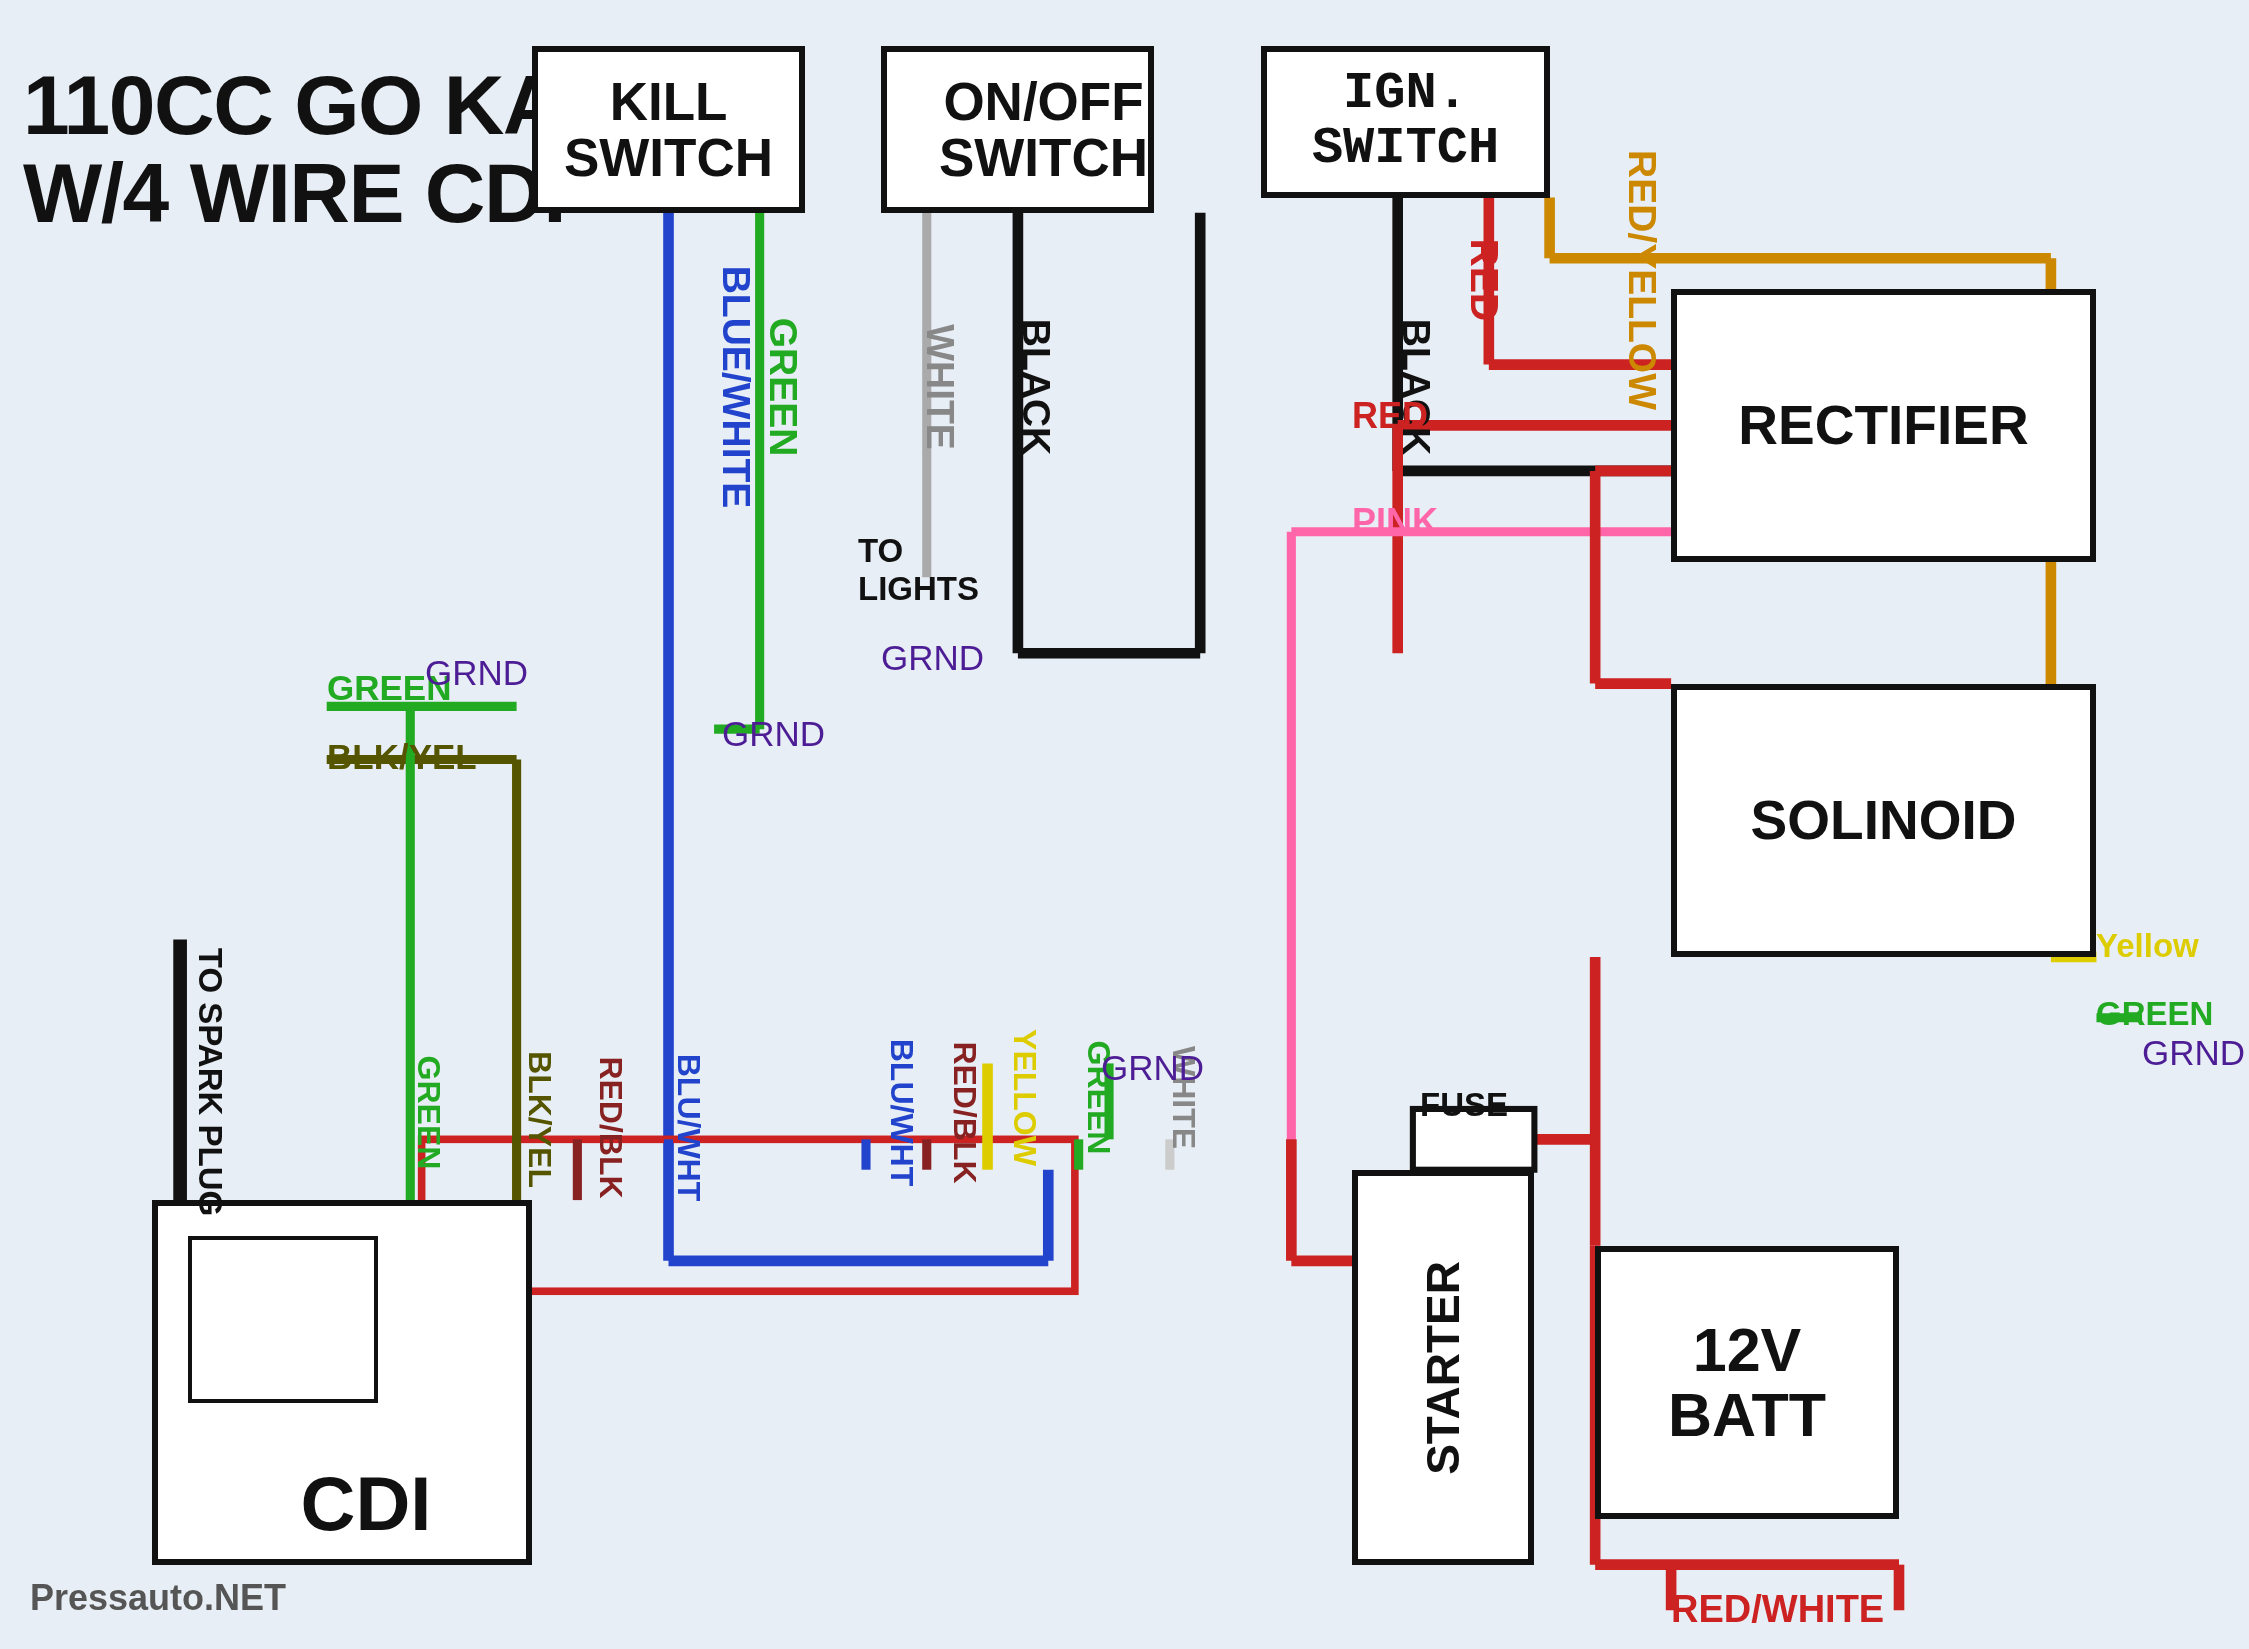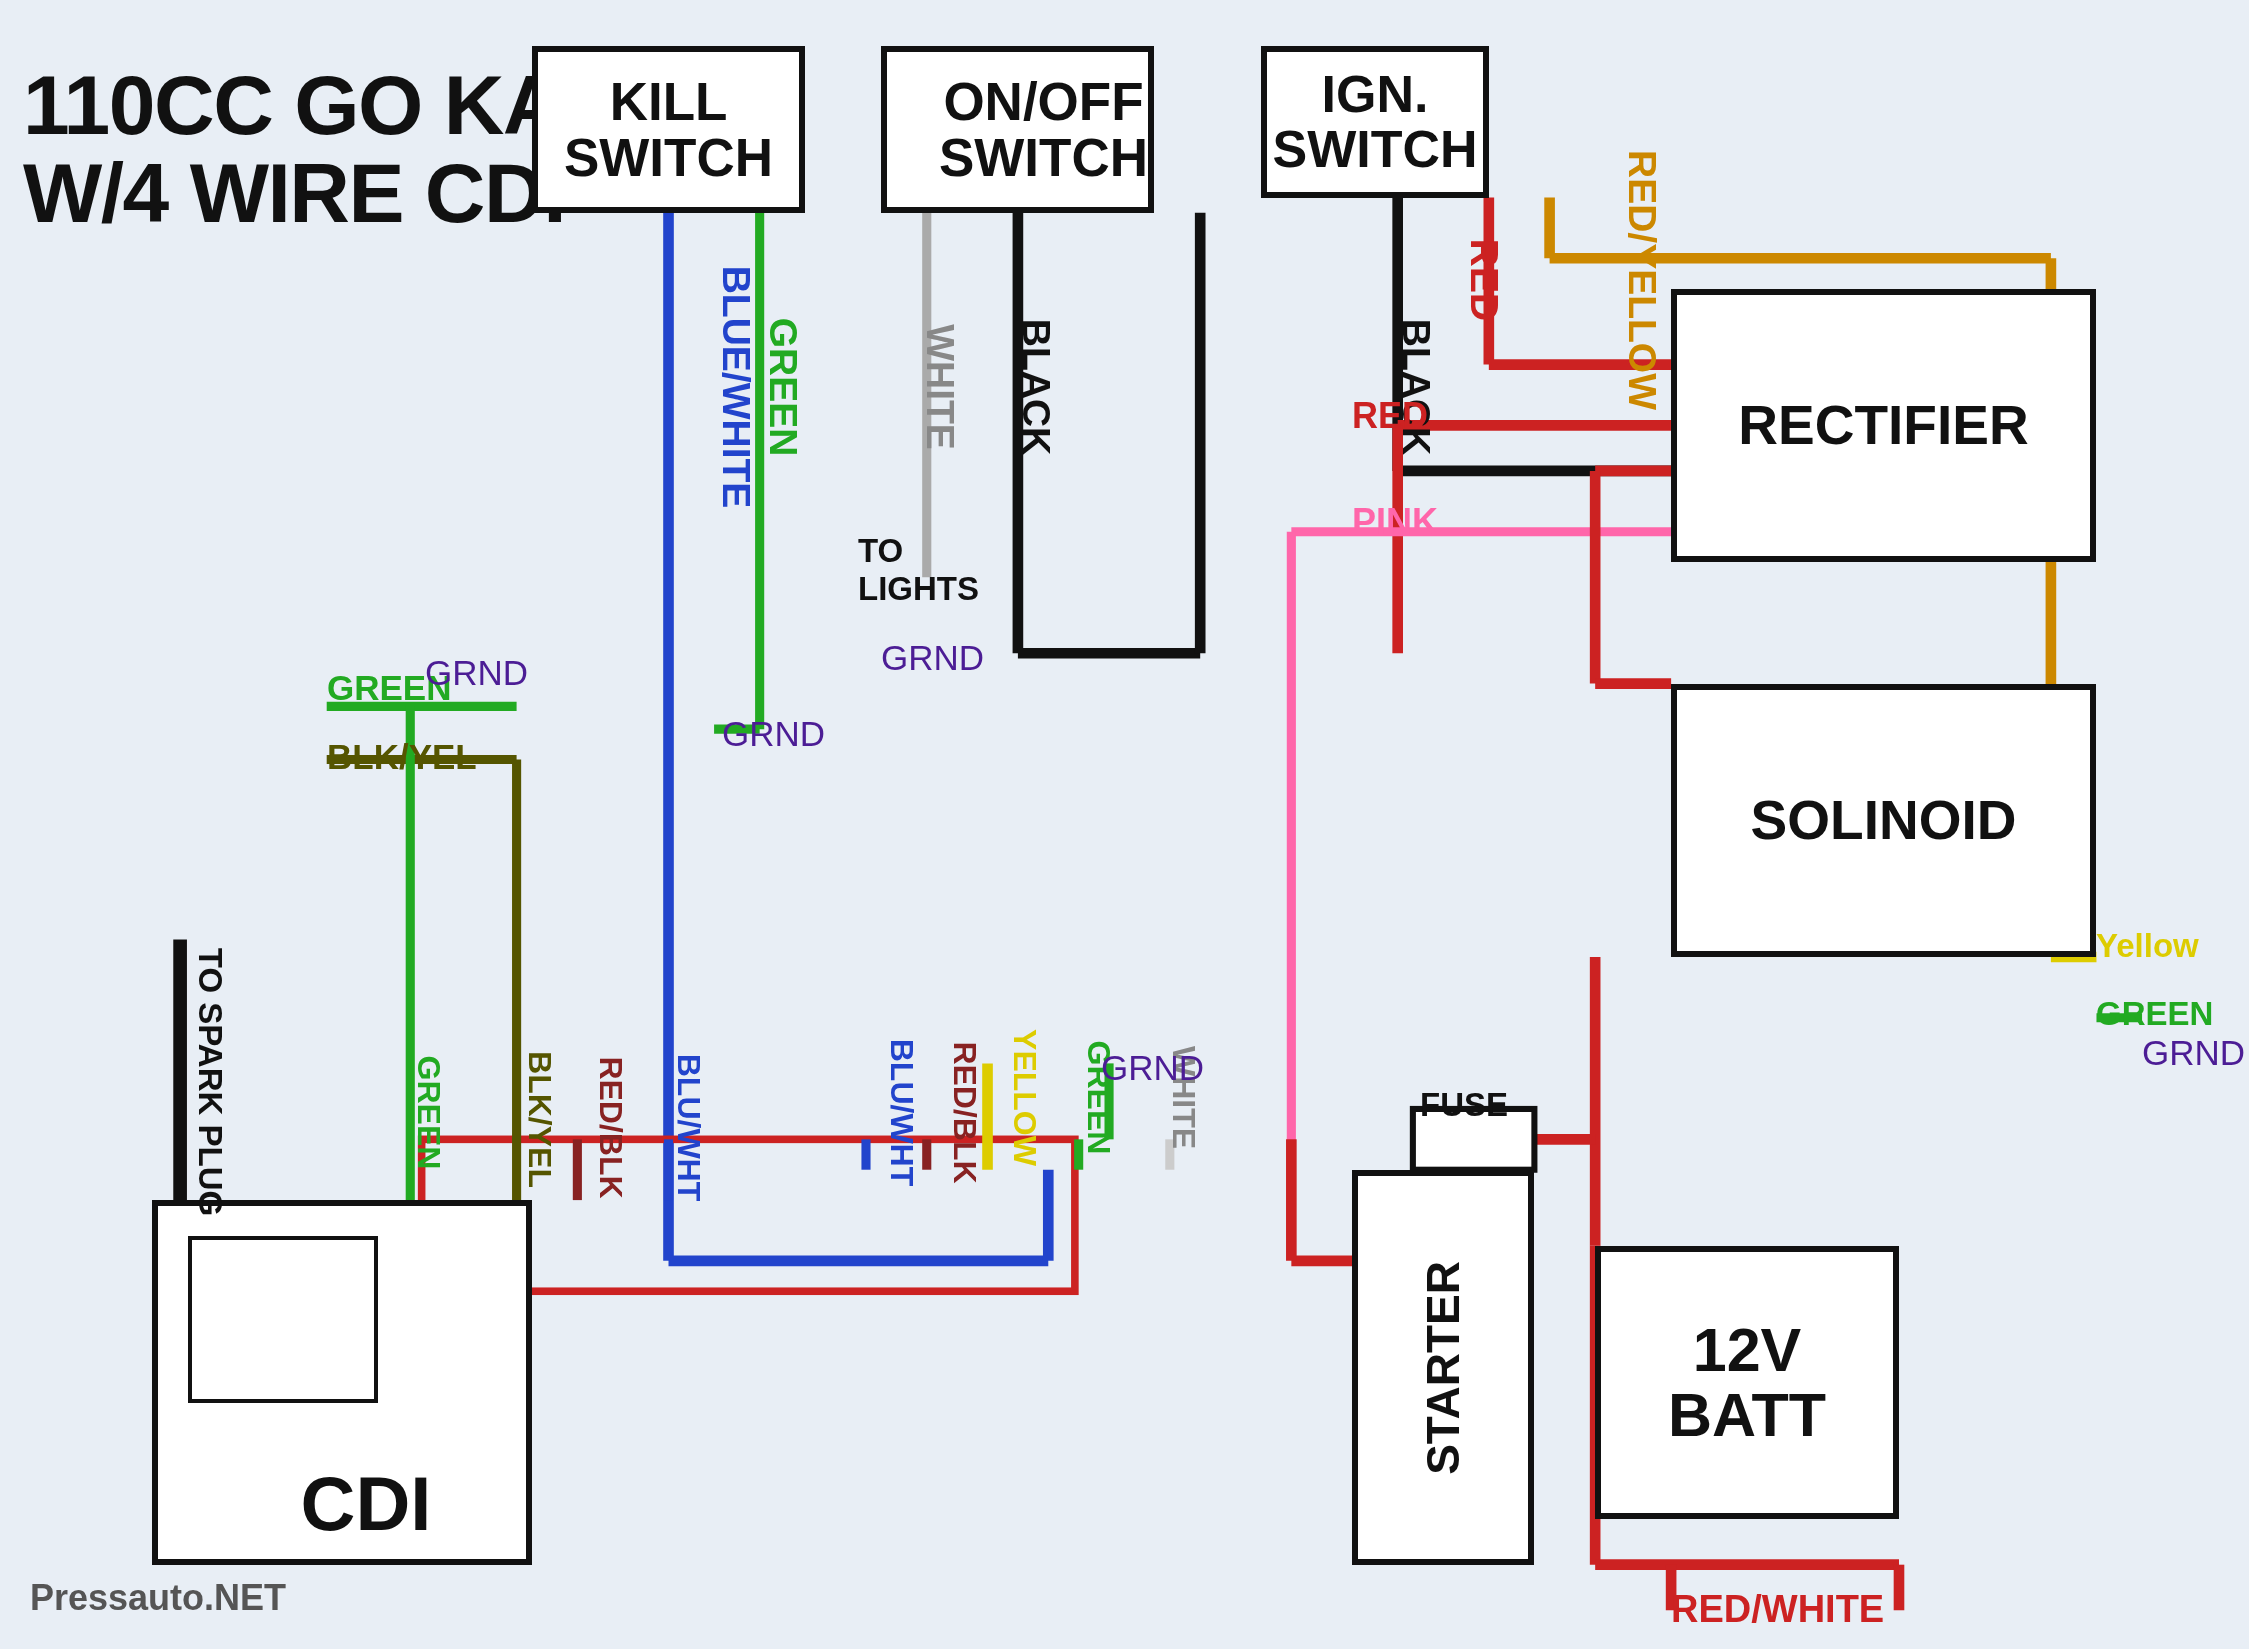--- a/index.html
+++ b/index.html
@@ -88,22 +88,23 @@
       top: 46px;
       width: 273px;
       height: 167px;
       justify-content: flex-end;
     }
 
     
     #ign-switch-box {
       left: 1261px;
       top: 46px;
-      width: 228px;
+      width: 289px;
       height: 152px;
+      font-family: Liberation Mono, monospace;
     }
 
     
     #rectifier-box {
       left: 1671px;
       top: 289px;
       width: 425px;
       height: 273px;
     }
 

